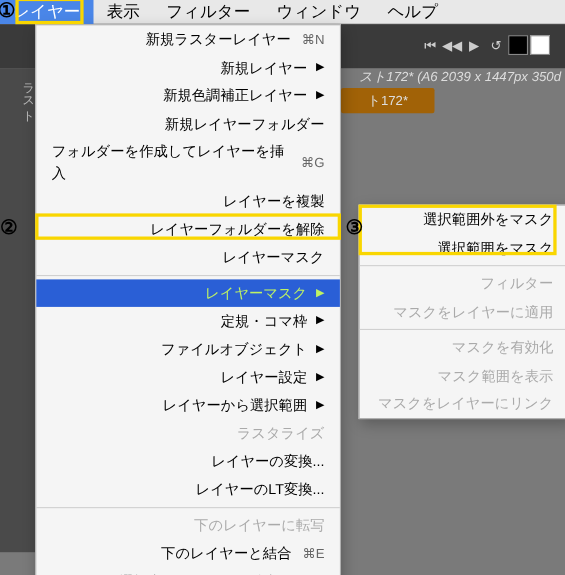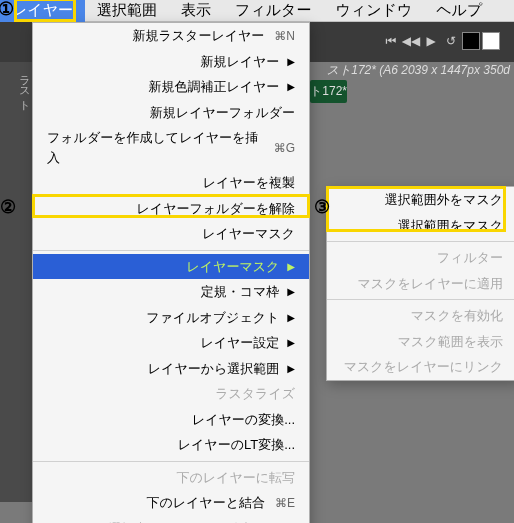--- a/index.html
+++ b/index.html
@@ -70,22 +70,22 @@
     color: #ddd;
     font-size: 12px;
     font-style: italic;
   }
   .tab-bar {
     position: absolute;
     top: 80px;
     left: 310px;
     color: #ddd;
     font-size: 12px;
-    background: #14532d;
-    padding: 3px 0;
+    background: #a16207;
+    padding: 3px 24px;
     border-radius: 2px;
   }
   .side-strip {
     position: absolute;
     left: 0;
     top: 62px;
     width: 32px;
     height: 440px;
     background: #4a4a4a;
     color: #bbb;
@@ -170,21 +170,20 @@
     border: 3px solid #f9d600;
     z-index: 40;
     pointer-events: none;
   }
 </style>
 </head>
 <body>
 
 <div class="menubar">
   <div class="menubar-item active">レイヤー</div>
-  <div class="menubar-item">選択範囲</div>
   <div class="menubar-item">表示</div>
   <div class="menubar-item">フィルター</div>
   <div class="menubar-item">ウィンドウ</div>
   <div class="menubar-item">ヘルプ</div>
 </div>
 <div class="layer-menu-hi"></div>
 <div class="circled" style="left:-2px; top:-2px;">①</div>
 
 <div class="toolbar">
   <div class="toolbar-icons">

